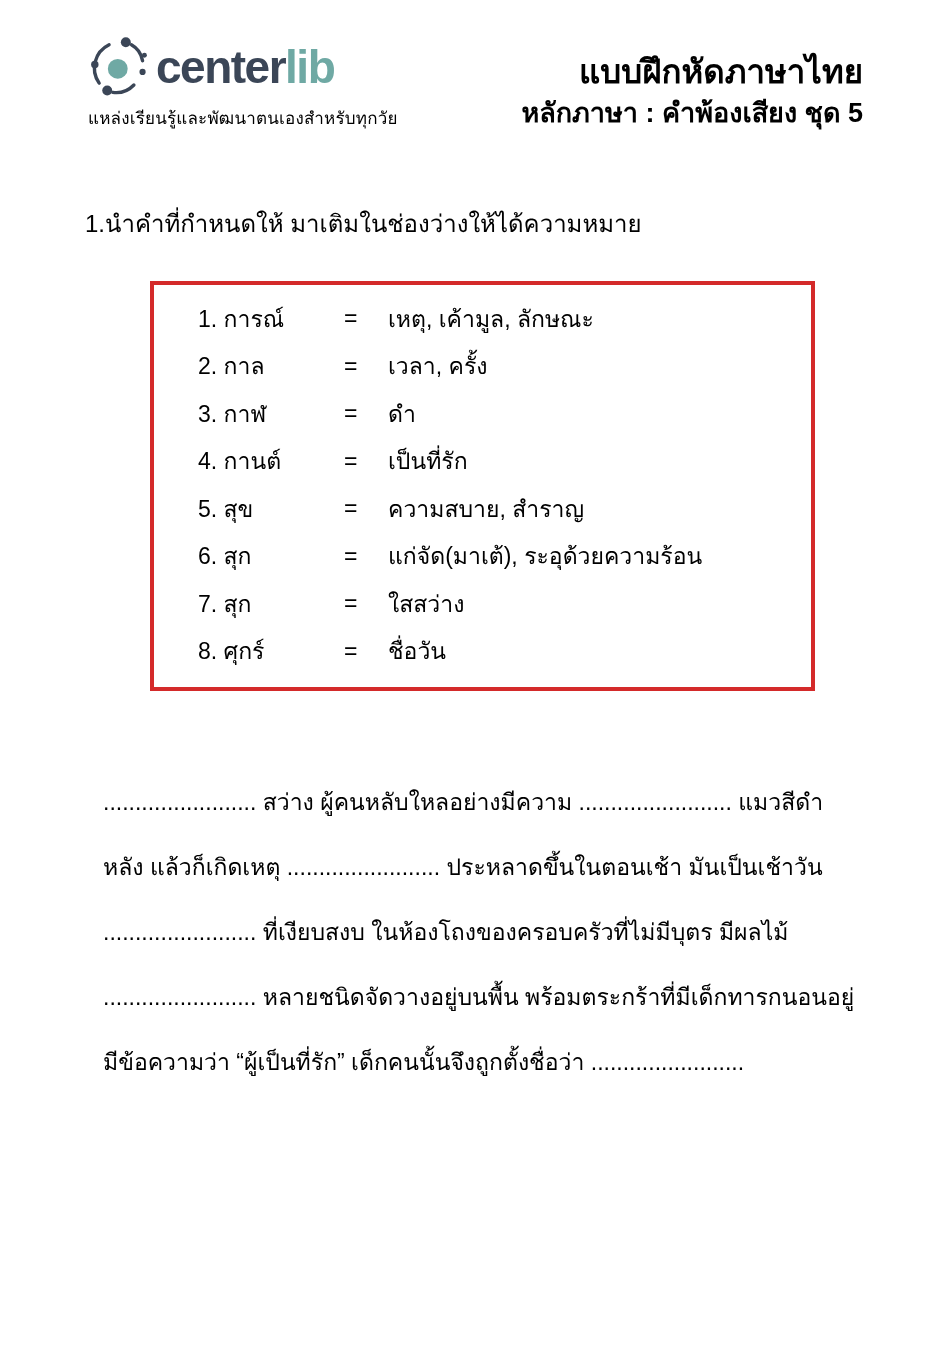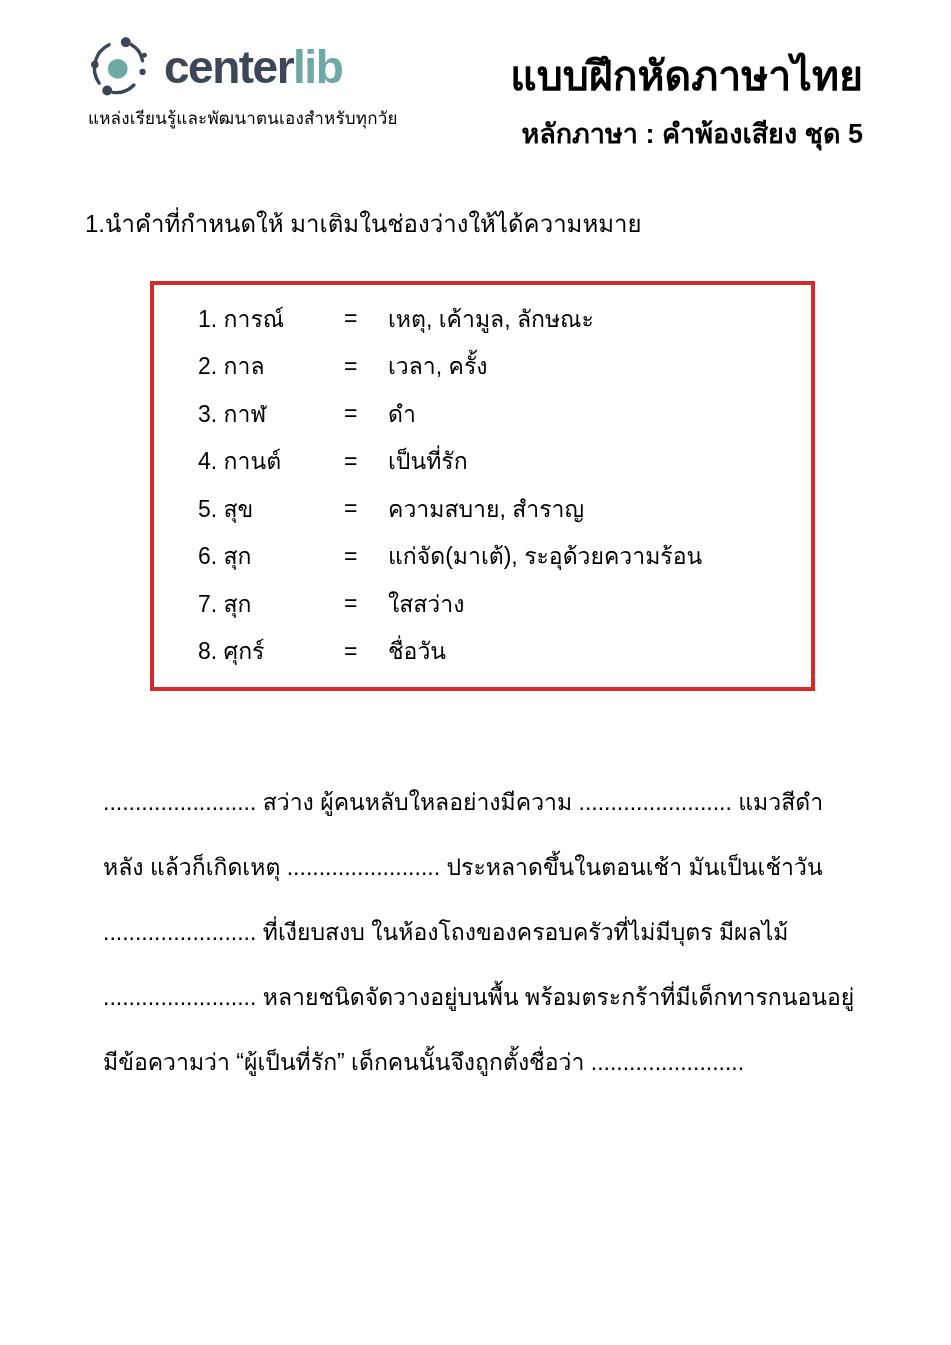--- a/index.html
+++ b/index.html
@@ -8,30 +8,30 @@
     width: 951px;
     height: 1345px;
     background: #ffffff;
     font-family: "Liberation Sans", sans-serif;
     color: #000000;
     overflow: hidden;
   }
 
   
   .logo-block { position: absolute; left: 88px; top: 36px; }
-  .logo-row { display: flex; align-items: center; gap: 14px; }
+  .logo-row { display: flex; align-items: center; gap: 6px; }
   .logo-icon { width: 62px; height: 62px; flex: 0 0 auto; }
   .brand { font-size: 46px; font-weight: 700; letter-spacing: -1.5px; line-height: 1; }
   .brand-primary { color: #3b4657; }
   .brand-accent  { color: #6fa9a4; }
   .tagline { margin-top: 6px; font-size: 17px; color: #000000; letter-spacing: 0.2px; }
 
   .title-block { position: absolute; right: 88px; top: 52px; text-align: right; font-weight: 700; }
-  .doc-title    { font-size: 41px; line-height: 1.2; }
-  .doc-subtitle { font-size: 27px; line-height: 1.2; margin-top: 17px; }
+  .doc-title    { font-size: 33px; line-height: 1.2; }
+  .doc-subtitle { font-size: 27px; line-height: 1.2; margin-top: 5px; }
 
   
   .instruction { position: absolute; left: 85px; top: 204px; font-size: 24px; }
 
   
   .word-box {
     position: absolute;
     left: 150px; top: 281px;
     width: 605px; height: 392px;
     border: 4px solid #d42a2a;

